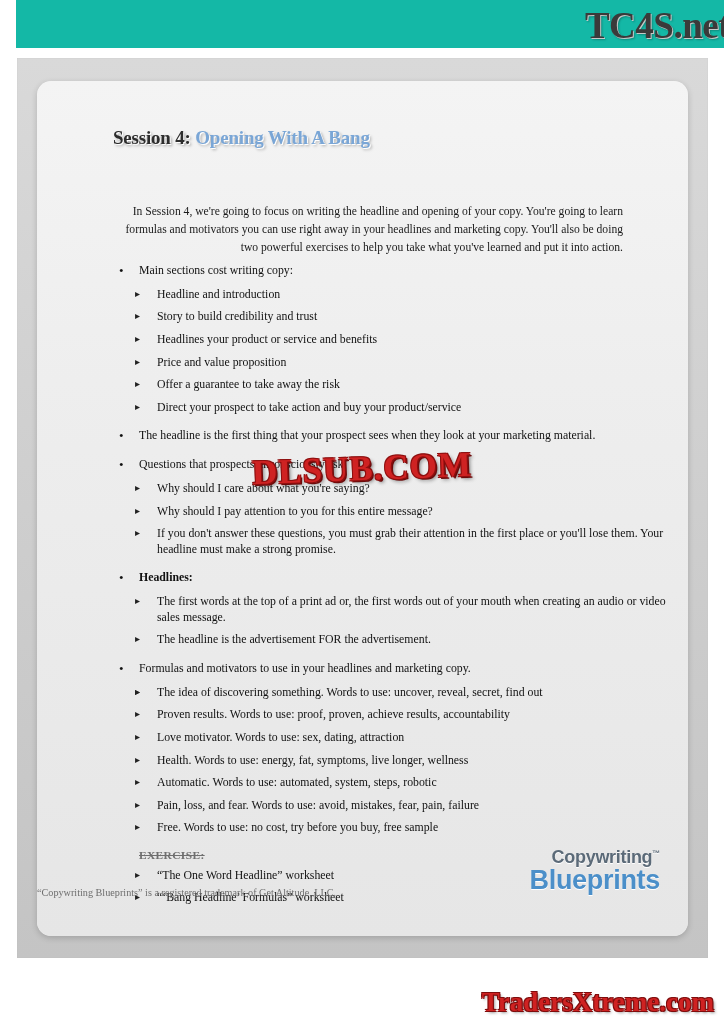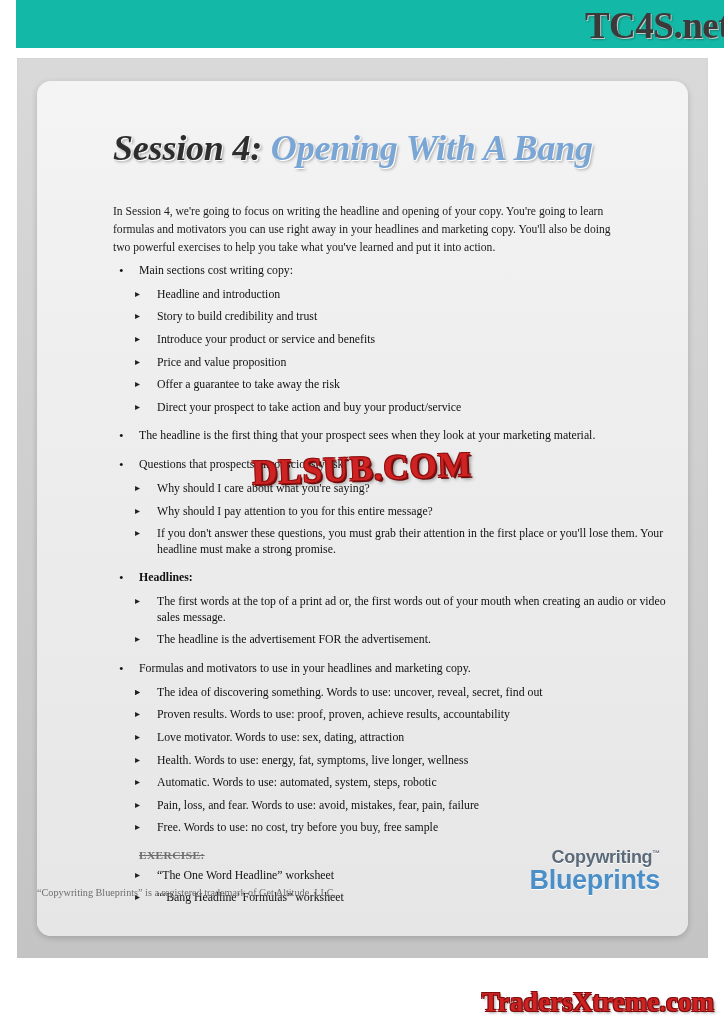--- a/index.html
+++ b/index.html
@@ -74,42 +74,41 @@
     height: 855px;
   }
   
   .title {
     position: absolute;
     left: 76px;
     top: 46px;
     white-space: nowrap;
     font-family: "Liberation Serif", serif;
     font-weight: bold;
-    font-size: 36px;
+    font-size: 19px;
     letter-spacing: -0.2px;
-    font-style: italic;
   }
   .title .t-main {
     color: #2d2d2d;
     text-shadow: 1px 1px 0 #ffffff, 2px 2px 3px rgba(0,0,0,0.35);
   }
   .title .t-sub {
     color: #7aa6d6;
     text-shadow: 1px 1px 0 #ffffff, 2px 2px 3px rgba(0,0,0,0.30);
   }
   
   .intro {
     position: absolute;
     left: 76px;
     top: 122px;
     width: 510px;
     font-size: 11.6px;
     line-height: 1.55;
     color: #1a1a1a;
-    text-align: left;
+    text-align: right;
   }
   
   .body-list {
     position: absolute;
     left: 76px;
     top: 182px;
     width: 560px;
     font-size: 11.8px;
     color: #111111;
   }
@@ -269,21 +268,21 @@
             <div class="l2">
               <span class="arrow">▸</span>
               <span>Headline and introduction</span>
             </div>
             <div class="l2">
               <span class="arrow">▸</span>
               <span>Story to build credibility and trust</span>
             </div>
             <div class="l2">
               <span class="arrow">▸</span>
-              <span>Introduce your product or service and benefits</span>
+              <span>Headlines your product or service and benefits</span>
             </div>
             <div class="l2">
               <span class="arrow">▸</span>
               <span>Price and value proposition</span>
             </div>
             <div class="l2">
               <span class="arrow">▸</span>
               <span>Offer a guarantee to take away the risk</span>
             </div>
             <div class="l2">

